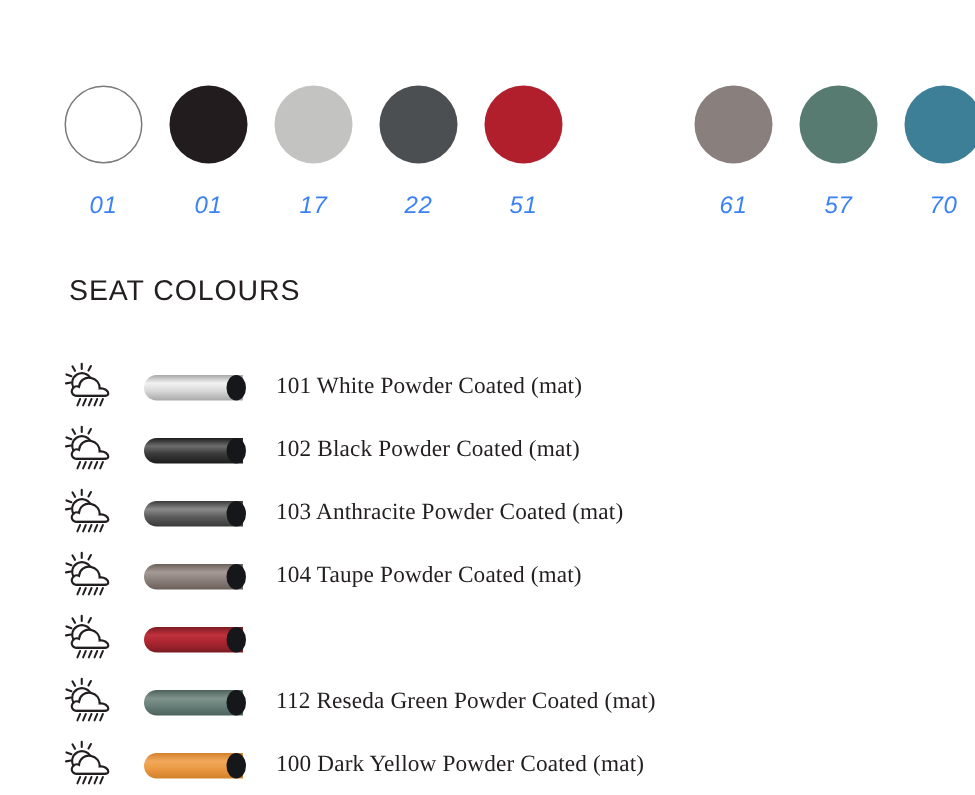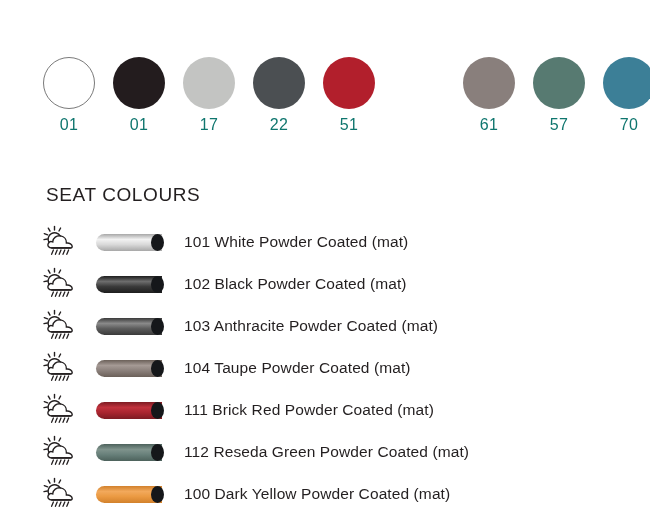--- a/index.html
+++ b/index.html
@@ -53,32 +53,34 @@
     border-radius: 50%;
     margin: 0 auto;
     display: block;
   }
   .seat-dot.outlined {
     border: 1px solid #7a7a7a;
     box-sizing: border-box;
   }
   .seat-code {
     display: block;
-    margin-top: 7px;
+    margin-top: 20px;
     font-size: 16px;
     letter-spacing: 0.4px;
-    color: #0f766e;
+    color: #3b82f6;
+    font-style: italic;
   }
 
   
   .frame-list {
     position: absolute;
     left: 40px;
-    top: 221px;
+    top: 237px;
     width: 600px;
+    font-family: Liberation Serif, serif;
   }
   .frame-row {
     position: relative;
     height: 42px;
     display: flex;
     align-items: center;
   }
 
   .weather-icon {
     width: 40px;
@@ -295,21 +297,20 @@
               <line x1="21.0" y1="26.0" x2="19.2" y2="30.3"></line>
               <line x1="24.8" y1="26.0" x2="23.0" y2="30.3"></line>
               <line x1="28.6" y1="26.0" x2="26.8" y2="30.3"></line>
             </g>
           </svg>
         </span>
         <span class="tube">
           <span class="tube-body" style="background: linear-gradient(rgb(125, 27, 34) 0%, rgb(192, 49, 60) 32%, rgb(169, 37, 47) 62%, rgb(125, 27, 34) 100%);"></span>
           <span class="tube-cap" style="background: rgb(21, 23, 26);"></span>
         </span>
-        <span class="frame-label">111 Brick Red Powder Coated (mat)</span>
       </div>
       <div class="frame-row">
         <span class="weather-icon">
           <svg viewBox="0 0 40 36" width="40" height="36" aria-hidden="true">
             <g fill="none" stroke="#231f20" stroke-width="1.4" stroke-linecap="round">
               <line x1="14.5" y1="2.5" x2="14.5" y2="6.0"></line>
               <line x1="20.6" y1="4.0" x2="19.0" y2="7.0"></line>
               <line x1="8.3" y1="4.2" x2="10.0" y2="7.2"></line>
               <line x1="4.3" y1="9.6" x2="7.6" y2="10.8"></line>
               <line x1="4.0" y1="15.6" x2="7.4" y2="15.0"></line>

